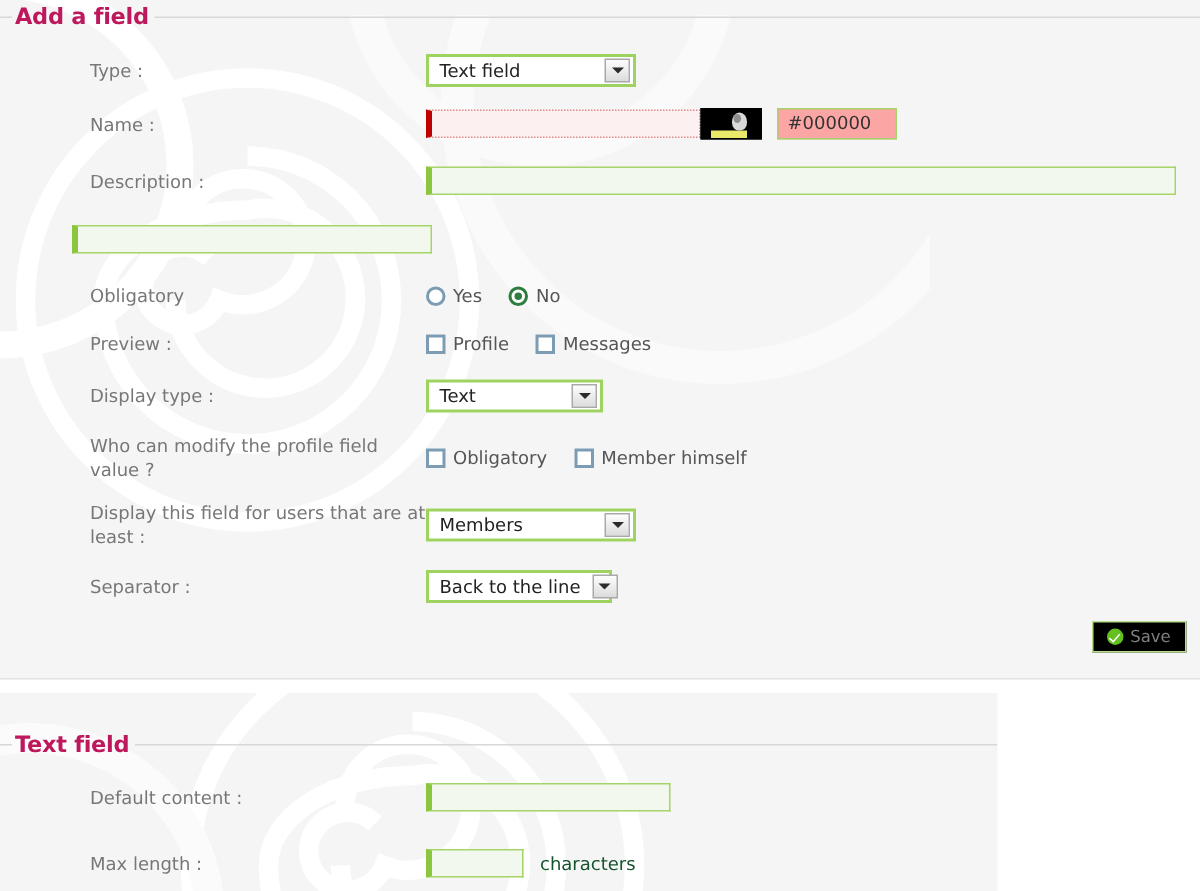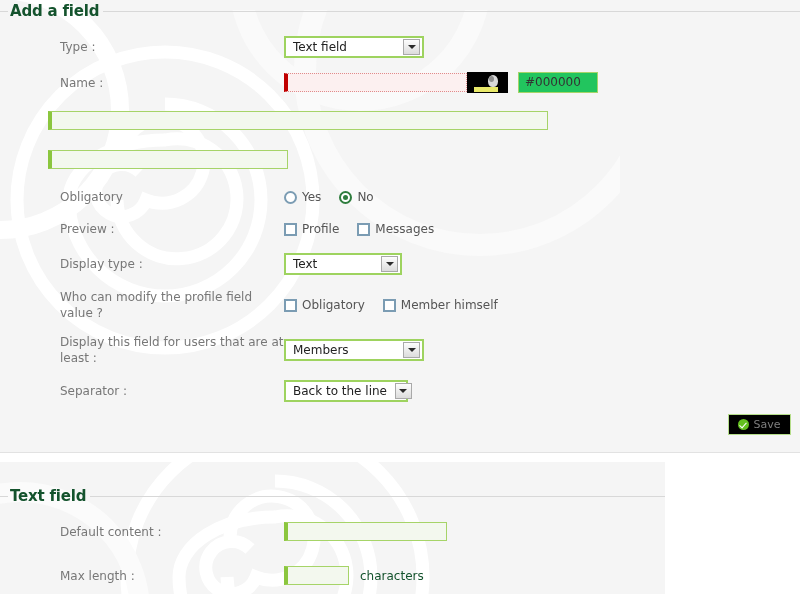--- a/index.html
+++ b/index.html
@@ -55,21 +55,21 @@
     align-items: center;
     height: 18px;
   }
   .section-head .pre-rule {
     width: 8px;
     height: 1px;
     background: #d8d8d8;
     flex: 0 0 auto;
   }
   .section-title {
-    color: #14532d;
+    color: #be185d;
     font-family: "DejaVu Sans", "Liberation Sans", sans-serif;
     font-weight: bold;
     font-size: 15px;
     letter-spacing: -0.2px;
     white-space: nowrap;
     padding: 0 4px 0 2px;
     flex: 0 0 auto;
   }
   .section-head .post-rule {
     flex: 1 1 auto;
@@ -114,21 +114,21 @@
     padding: 0 4px;
     box-sizing: border-box;
     outline: none;
   }
   input.txt.required {
     background: #fcf0f0;
     border: 1px dotted #e08b8b;
     border-left: 4px solid #c00000;
   }
   input.txt.plain {
-    background: #22c55e;
+    background: #fca5a5;
     border: 1px solid #a6d468;
     border-left: 1px solid #a6d468;
     padding-left: 6px;
   }
   #inp-name   { width: 183px; }
   #inp-color  { width: 80px; height: 21px; line-height: 21px; }
   #inp-desc   { width: 500px; }
   #inp-urlicon{ width: 240px; }
   #inp-default{ width: 163px; }
   #inp-maxlen { width: 65px; }
@@ -348,20 +348,21 @@
       <input class="txt required" id="inp-name" type="text" value="" style="">
       <div class="color-swatch">
         <span class="base"></span>
         <span class="tux"></span>
       </div>
       <input class="txt plain" id="inp-color" type="text" style="margin-left: 10px;" value="#000000">
     </div>
   </div>
 
   <div class="form-row" style="top:111px;">
+    <div class="lbl">Description :</div>
     <div class="ctrl">
       <input class="txt" id="inp-desc" type="text" value="" style="">
     </div>
   </div>
 
   <div class="form-row" style="top:150px;">
     <div class="ctrl">
       <input class="txt" id="inp-urlicon" type="text" value="" style="">
     </div>
   </div>

